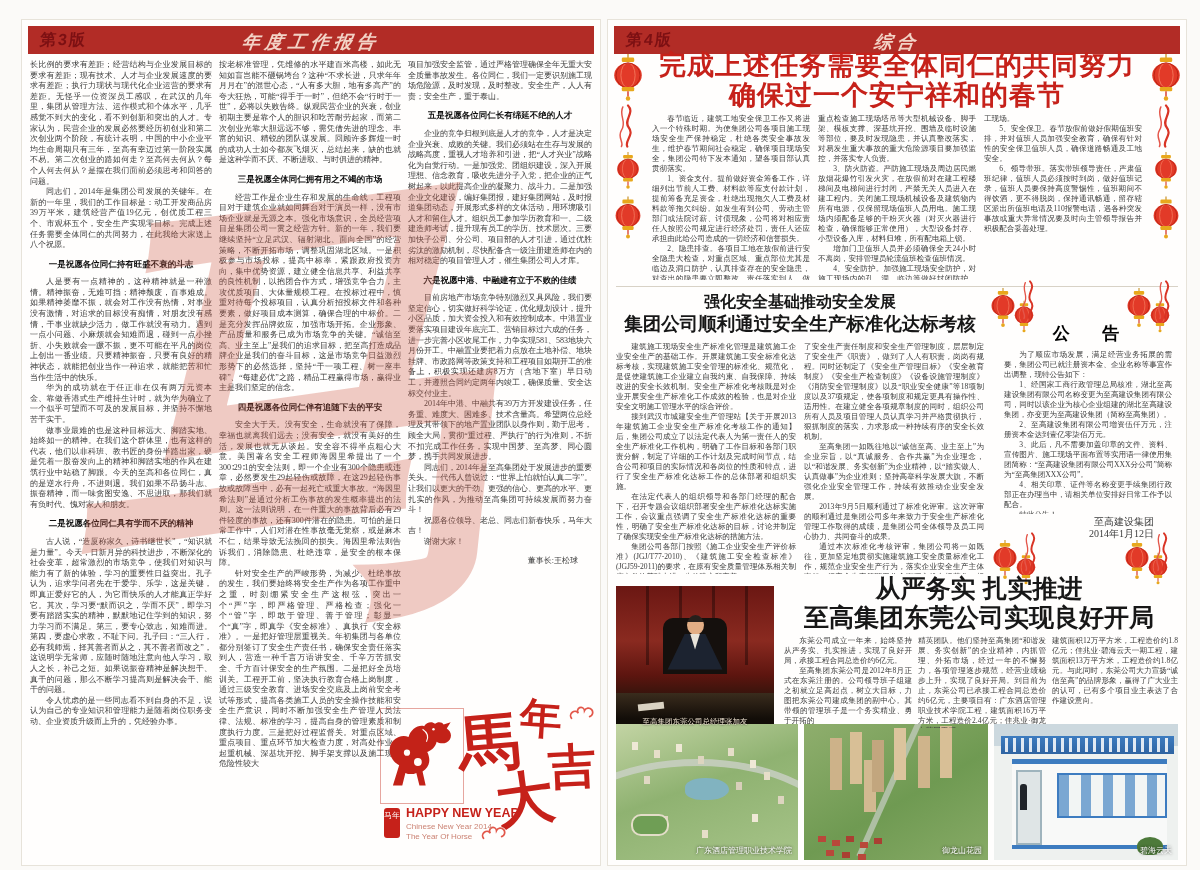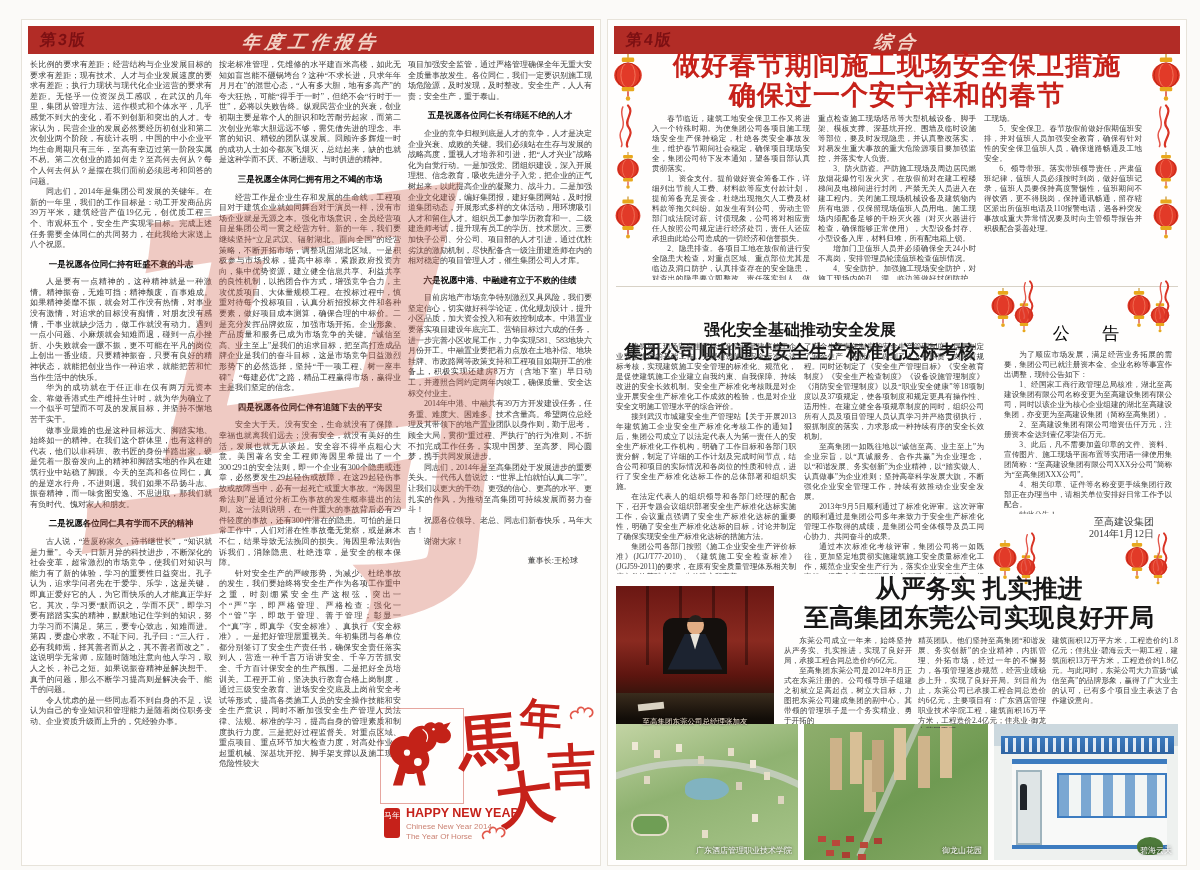--- a/index.html
+++ b/index.html
@@ -68,30 +68,30 @@
 
   .a1c1{left:44px;top:94px;width:158px;height:166px;}
   .a1c2{left:210px;top:94px;width:158px;height:166px;}
   .a1c3{left:376px;top:94px;width:158px;height:166px;}
   .a1c1,.a1c2,.a1c3{font-size:7.6px;line-height:10px;}
 
   .rule1{position:absolute;left:8px;right:8px;top:266px;border:0;border-top:1px solid #d8d2c6;margin:0;}
 
   .headline-black{position:absolute;margin:0;text-align:center;color:#171717;font-weight:900;
       font-family:"Liberation Sans",sans-serif;z-index:2;}
-  .hl2{left:0;width:384px;top:272px;margin-top:28px;}
+  .hl2{left:0;width:384px;top:272px;}
   .hl2 .l1{font-size:16px;line-height:20px;display:block;}
   .hl2 .l2{font-size:18.5px;line-height:24px;display:block;}
   .a2c1{left:8px;top:322px;width:180px;height:232px;}
   .a2c2{left:196px;top:322px;width:180px;height:232px;}
   .a2c1,.a2c2{font-size:7.6px;line-height:10px;}
 
   .notice{position:absolute;left:384px;top:266px;width:188px;height:306px;z-index:2;}
   .notice-title{position:absolute;left:0;right:0;top:36px;margin:0;text-align:center;
-      font-size:17px;font-weight:400;color:#000;letter-spacing:14px;text-indent:14px;
+      font-size:17px;font-weight:700;color:#000;letter-spacing:14px;text-indent:14px;
       font-family:"Liberation Sans",sans-serif;}
   .notice-body{position:absolute;left:12px;right:8px;top:64px;height:164px;
       font-size:7.6px;line-height:10px;overflow:hidden;}
   .notice-sign{position:absolute;right:26px;top:230px;font-size:10px;line-height:12px;text-align:right;}
   .nc{position:absolute;width:64px;height:62px;}
   .nc .ln{position:absolute;}
   .nc-tl{left:-6px;top:-6px;} .nc-tr{right:-6px;top:-6px;}
   .nc-bl{left:-4px;bottom:-2px;} .nc-br{right:-4px;bottom:-2px;}
   .nc .l1p{left:2px;top:8px;width:30px;height:40px;}
   .nc .l2p{left:26px;top:20px;width:24px;height:34px;}
@@ -291,21 +291,21 @@
           <use href="#sym-ribbon"></use>
         </svg>
       <svg class="ln ln-b">
           <use href="#sym-lantern"></use>
         </svg>
       <svg class="ln ln-c">
           <use href="#sym-lantern"></use>
         </svg>
     </div>
 
-    <h1 class="headline-red"><span>做好春节期间施工现场安全保卫措施</span><br><span>确保过一个安宁祥和的春节</span></h1>
+    <h1 class="headline-red"><span>完成上述任务需要全体同仁的共同努力</span><br><span>确保过一个安宁祥和的春节</span></h1>
 
     <div class="tcol a1c1">
         <p class="para">春节临近，建筑工地安全保卫工作又将进入一个特殊时期。为使集团公司各项目施工现场安全生产保持稳定，杜绝各类安全事故发生，维护春节期间社会稳定，确保项目现场安全，集团公司特下发本通知，望各项目部认真贯彻落实。</p>
         <p class="para">1、资金支付。提前做好资金筹备工作，详细列出节前人工费、材料款等应支付款计划，提前筹备充足资金，杜绝出现拖欠人工费及材料款等拖欠纠纷。如发生有到公司、劳动主管部门或法院讨薪、讨债现象，公司将对相应责任人按照公司规定进行经济处罚，责任人还应承担由此给公司造成的一切经济和信誉损失。</p>
         <p class="para">2、隐患排查。各项目工地在放假前进行安全隐患大检查，对重点区域、重点部位尤其是临边及洞口防护，认真排查存在的安全隐患，对查出的隐患要立即整改，责任落实到人，做好相应的安全防范措施。</p>
       </div>
     <div class="tcol a1c2">
         <p class="para cont">重点检查施工现场塔吊等大型机械设备、脚手架、模板支撑、深基坑开挖、围墙及临时设施等部位，要及时发现隐患，并认真整改落实，对易发生重大事故的重大危险源项目要加强监控，并落实专人负责。</p>
         <p class="para">3、防火防盗。严防施工现场及周边居民燃放烟花爆竹引发火灾，在放假前对在建工程楼梯间及电梯间进行封闭，严禁无关人员进入在建工程内。关闭施工现场机械设备及建筑物内所有电源，仅保留现场值班人员用电。施工现场内须配备足够的干粉灭火器（对灭火器进行检查，确保能够正常使用），大型设备封存、小型设备入库，材料归堆，所有配电箱上锁。</p>
         <p class="para">增加门卫值班人员并必须确保全天24小时不离岗，安排管理员轮流值班检查值班情况。</p>

